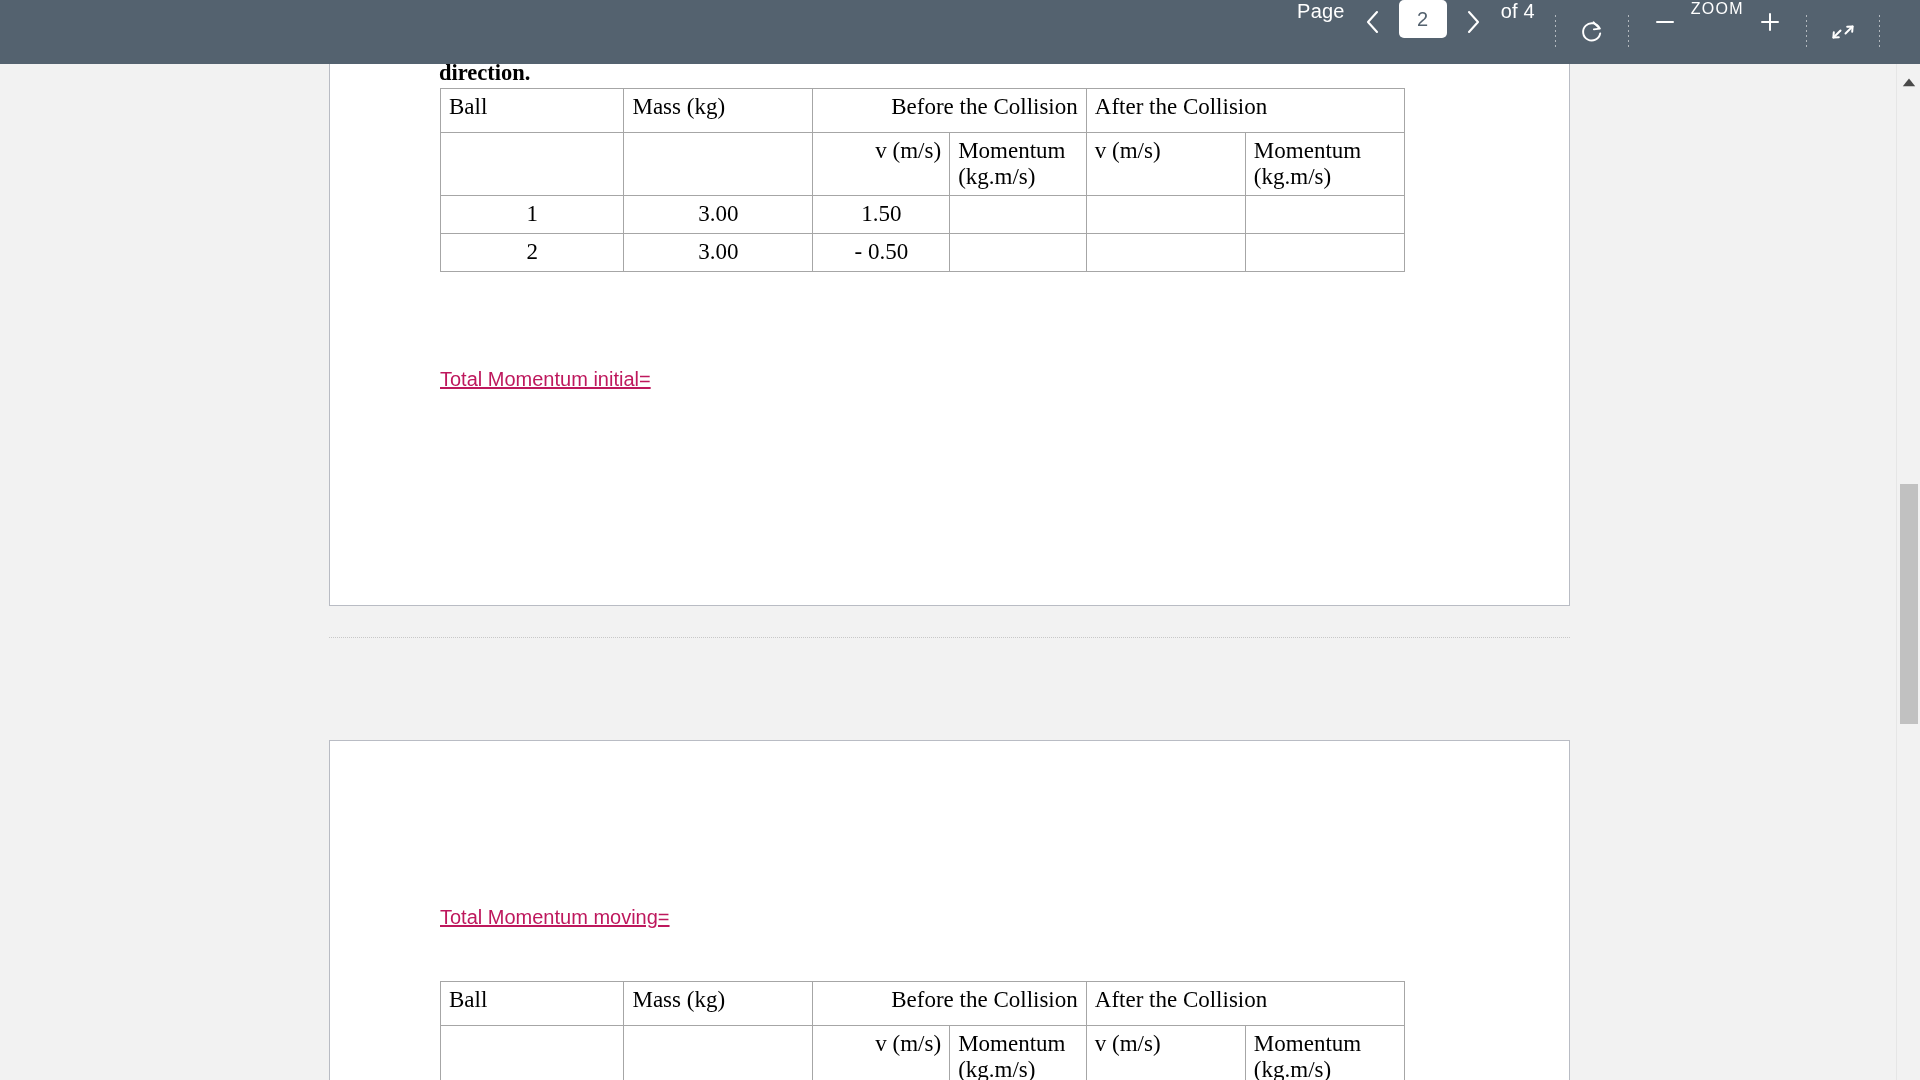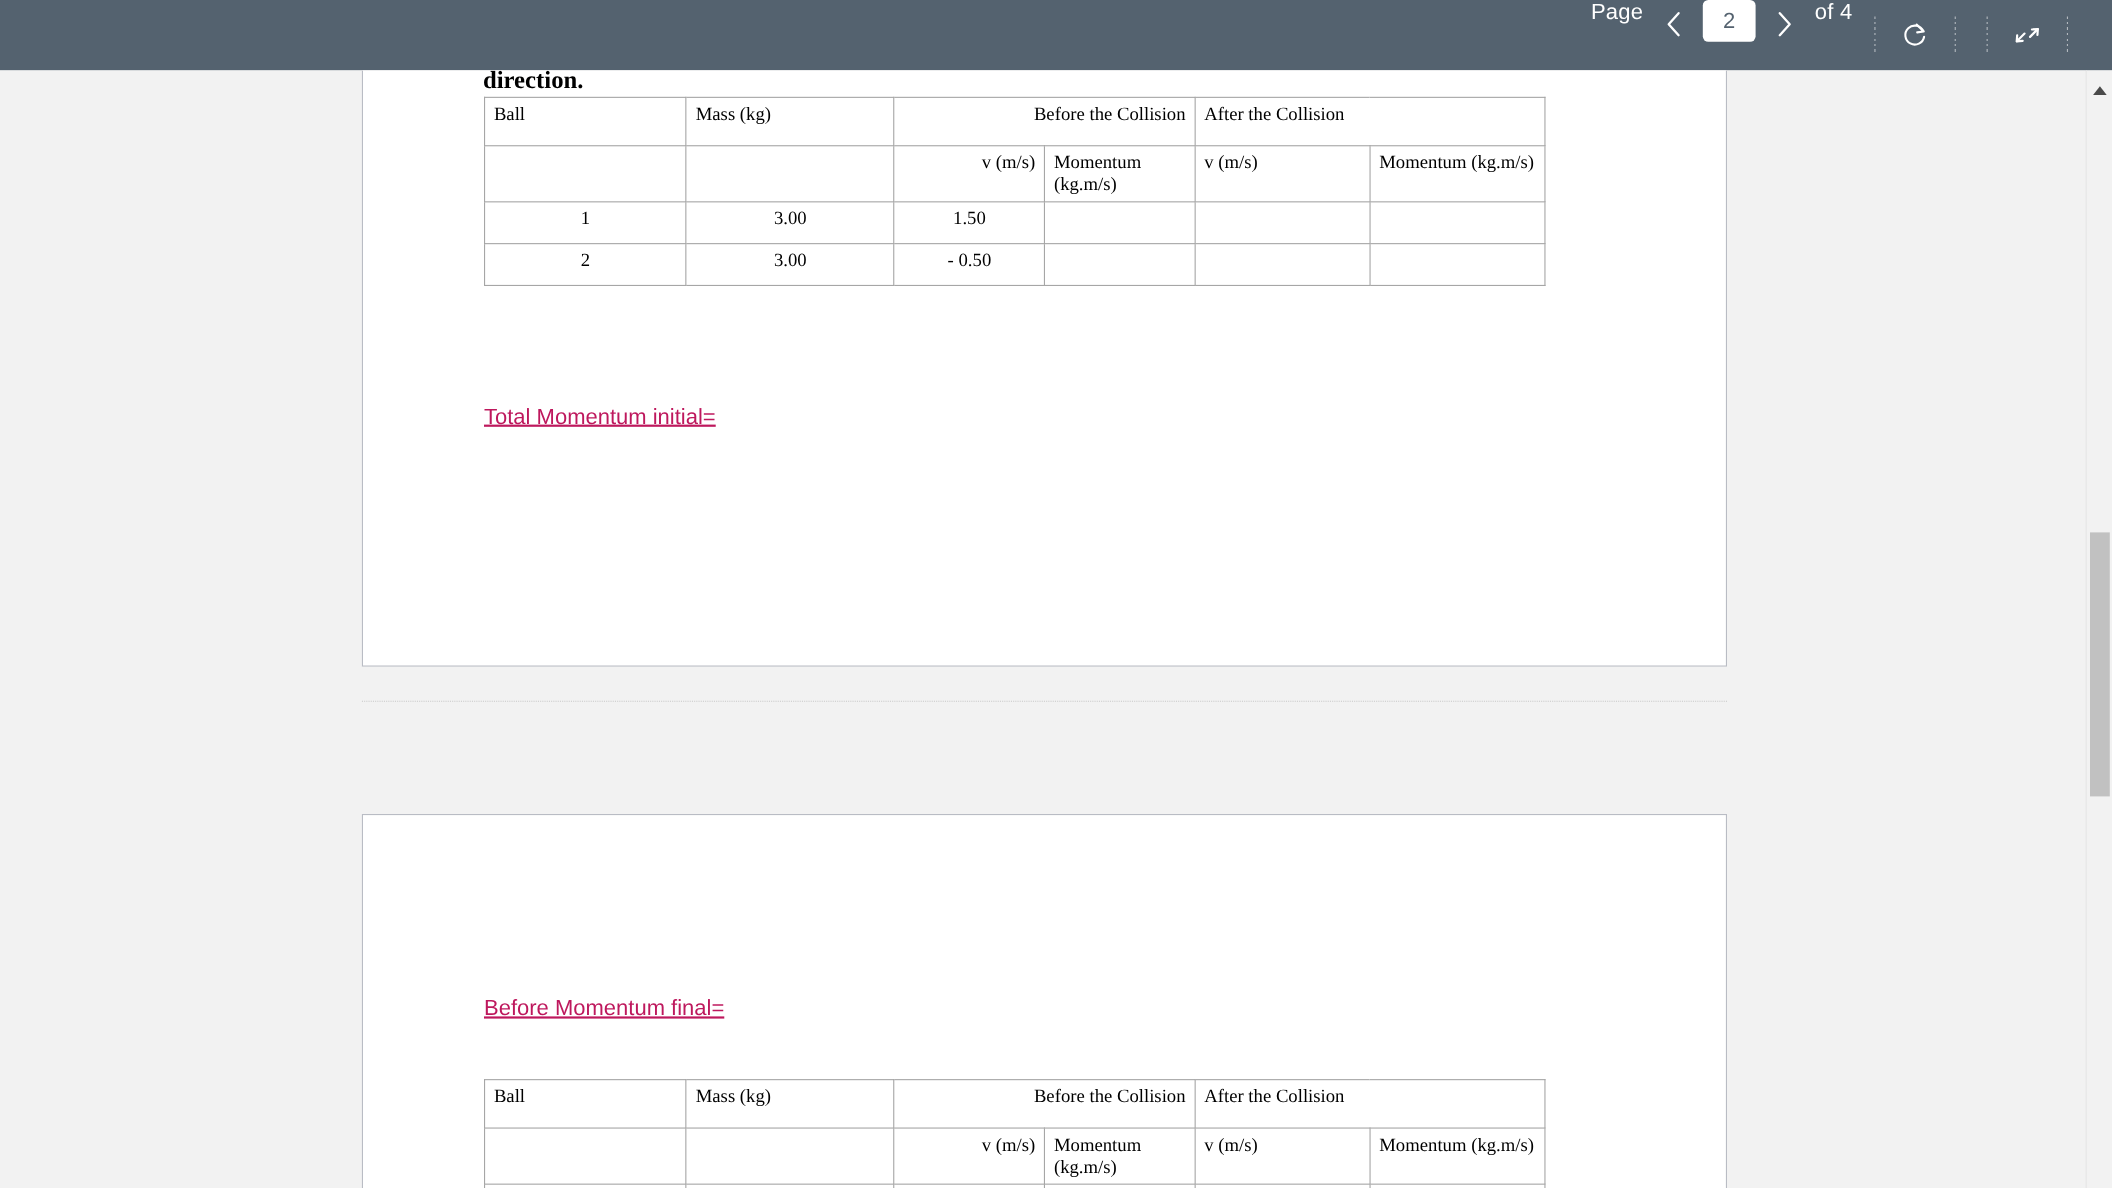--- a/index.html
+++ b/index.html
@@ -139,21 +139,21 @@
     white-space: nowrap;
     text-decoration: underline;
   }
 
   table.collision-table {
     position: absolute;
     left: 110px;
     width: 965px;
     border-collapse: collapse;
     font-family: "Liberation Serif", serif;
-    font-size: 17px;
+    font-size: 23px;
     color: #000000;
     table-layout: fixed;
   }
   table.collision-table td {
     border: 1px solid #a6a6a6;
     padding: 5px 8px;
     vertical-align: top;
   }
   .c-ball    { width: 98px;  text-align: left; }
   .c-mass    { width: 101px; text-align: left; }
@@ -226,20 +226,33 @@
 
   <button class="tb-btn">
     <svg width="26" height="26" viewBox="0 0 26 26" fill="none">
       <path d="M20.5 9.2 A8.6 8.6 0 1 0 21.2 14.4" stroke="#ffffff" stroke-width="1.9" stroke-linecap="round"></path>
       <path d="M14.4 3.3 L20.8 9.6 L14.9 10.4" stroke="#ffffff" stroke-width="1.9" stroke-linecap="round" stroke-linejoin="round" fill="none"></path>
     </svg>
   </button>
 
   <div class="tb-sep"></div>
 
+  <div class="tb-group">
+    <button class="tb-btn">
+      <svg width="24" height="24" viewBox="0 0 24 24">
+        <path d="M4 12 H20" stroke="#ffffff" stroke-width="2" stroke-linecap="round"></path>
+      </svg>
+    </button>
+    <span class="tb-zoomlabel">ZOOM</span>
+    <button class="tb-btn">
+      <svg width="24" height="24" viewBox="0 0 24 24">
+        <path d="M4 12 H20 M12 4 V20" stroke="#ffffff" stroke-width="2" stroke-linecap="round"></path>
+      </svg>
+    </button>
+  </div>
 
   <div class="tb-sep"></div>
 
   <button class="tb-btn">
     <svg width="26" height="26" viewBox="0 0 26 26" fill="none">
       <path d="M3.5 18.5 L10.5 11.5" stroke="#ffffff" stroke-width="2" stroke-linecap="round"></path>
       <path d="M3.8 13.2 L3.4 18.6 L8.8 18.2" stroke="#ffffff" stroke-width="2" stroke-linecap="round" stroke-linejoin="round" fill="none"></path>
       <path d="M22.5 7.5 L15.5 14.5" stroke="#ffffff" stroke-width="2" stroke-linecap="round"></path>
       <path d="M22.2 12.8 L22.6 7.4 L17.2 7.8" stroke="#ffffff" stroke-width="2" stroke-linecap="round" stroke-linejoin="round" fill="none"></path>
     </svg>
@@ -294,21 +307,21 @@
       <div class="tot-line" style="left:110px; top:363px;">Total Momentum initial=</div>
 
     </div>
   </div>
 
   <div id="page-separator"></div>
 
   <div class="doc-page" id="doc-page-3">
     <div class="page-inner">
 
-      <div class="tot-line" style="left:110px; top:165px;">Before Momentum final=</div>
+      <div class="tot-line" style="left:110px; top:165px;">Total Momentum moving=</div>
 
       <table class="collision-table" style="top:240px;">
         <tbody>
           <tr class="r-head1">
             <td class="c-ball">Ball</td>
             <td class="c-mass">Mass (kg)</td>
             <td class="c-v1" colspan="2">Before the Collision</td>
             <td class="c-v2" colspan="2">After the Collision</td>
           </tr>
           <tr class="r-head2">

